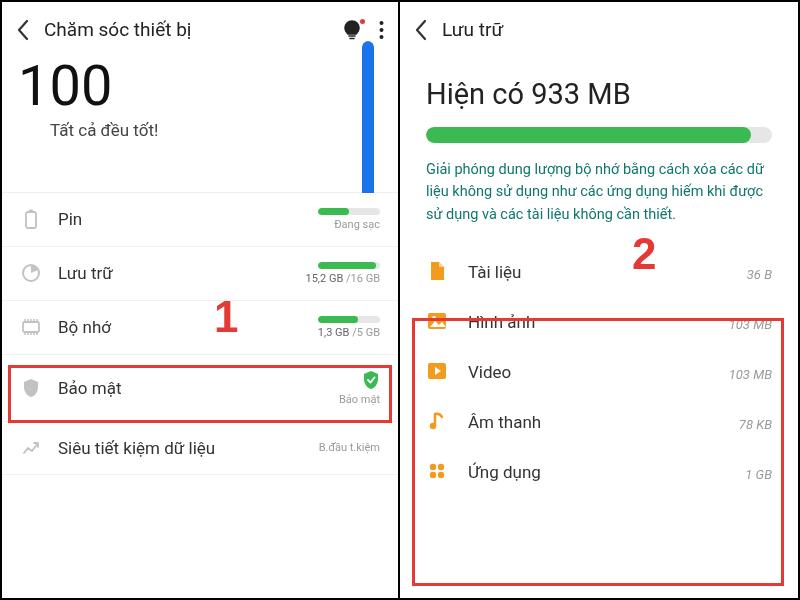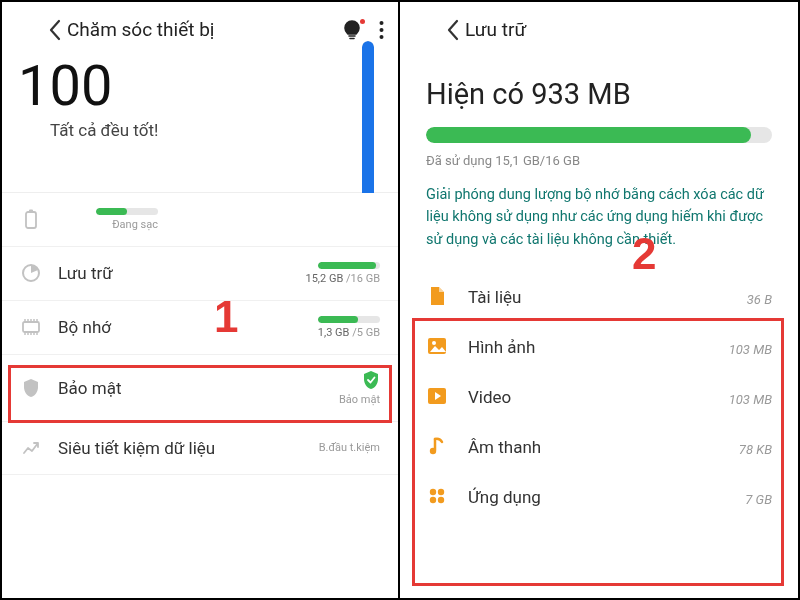--- a/index.html
+++ b/index.html
@@ -21,22 +21,21 @@
     width: 50%;
     height: 100%;
     position: relative;
     overflow: hidden;
   }
   .pane-left { border-right: 2px solid #000; }
   .header {
     display: flex;
     align-items: center;
     padding: 16px 14px 10px 14px;
-    gap: 5px;
-    margin-left: 32px;
+    gap: 14px;
   }
   .back-icon {
     font-size: 22px;
     color: #333;
     cursor: pointer;
     line-height: 1;
   }
   .header-title {
     font-size: 19px;
     color: #222;
@@ -246,20 +245,21 @@
 
     <div class="list">
 
       <div class="item">
         <span class="icn">
           <svg width="14" height="20" viewBox="0 0 14 20">
               <rect x="2" y="3" width="10" height="16" rx="2" fill="none" stroke="#c2c2c2" stroke-width="1.8"></rect>
               <rect x="5" y="0.5" width="4" height="2.5" rx="1" fill="#c2c2c2"></rect>
             </svg>
         </span>
+        <span class="label">Pin</span>
         <div class="right">
           <div class="mini-bar">
               <div class="fill" style="width:50%"></div>
             </div>
           <span class="sub-text">Đang sạc</span>
         </div>
       </div>
 
       <div class="item">
         <span class="icn">
@@ -336,21 +336,20 @@
           </svg>
       </span>
       <span class="header-title">Lưu trữ</span>
     </div>
 
     <div class="r-body">
       <div class="r-title">Hiện có 933 MB</div>
       <div class="r-bar">
           <div class="fill"></div>
         </div>
-      <div class="r-used">Đã sử dụng 15,1 GB/16 GB</div>
       <div class="r-desc">Giải phóng dung lượng bộ nhớ bằng cách xóa các dữ liệu không sử dụng như các ứng dụng hiếm khi được sử dụng và các tài liệu không cần thiết.</div>
 
       <div class="cat-list">
         <div class="cat">
           <span class="cic">
             <svg width="18" height="20" viewBox="0 0 18 20">
                 <path d="M3 1 H11 L16 6 V19 H3 Z" fill="#f29b1e"></path>
                 <path d="M11 1 V6 H16" fill="#fff" opacity="0.55"></path>
               </svg>
           </span>
@@ -392,21 +391,21 @@
         <div class="cat">
           <span class="cic">
             <svg width="20" height="20" viewBox="0 0 20 20">
                 <circle cx="6" cy="6" r="3.2" fill="#f29b1e"></circle>
                 <circle cx="14" cy="6" r="3.2" fill="#f29b1e"></circle>
                 <circle cx="6" cy="14" r="3.2" fill="#f29b1e"></circle>
                 <circle cx="14" cy="14" r="3.2" fill="#f29b1e"></circle>
               </svg>
           </span>
           <span class="clabel">Ứng dụng</span>
-          <span class="csize">7 GB</span>
+          <span class="csize">1 GB</span>
         </div>
       </div>
     </div>
 
     <div class="annot" style="left:232px; top:227px;">2</div>
     <div class="highlight-box" style="left:12px; top:316px; width:372px; height:268px;"></div>
   </div>
 </div>
 
 </body></html>

